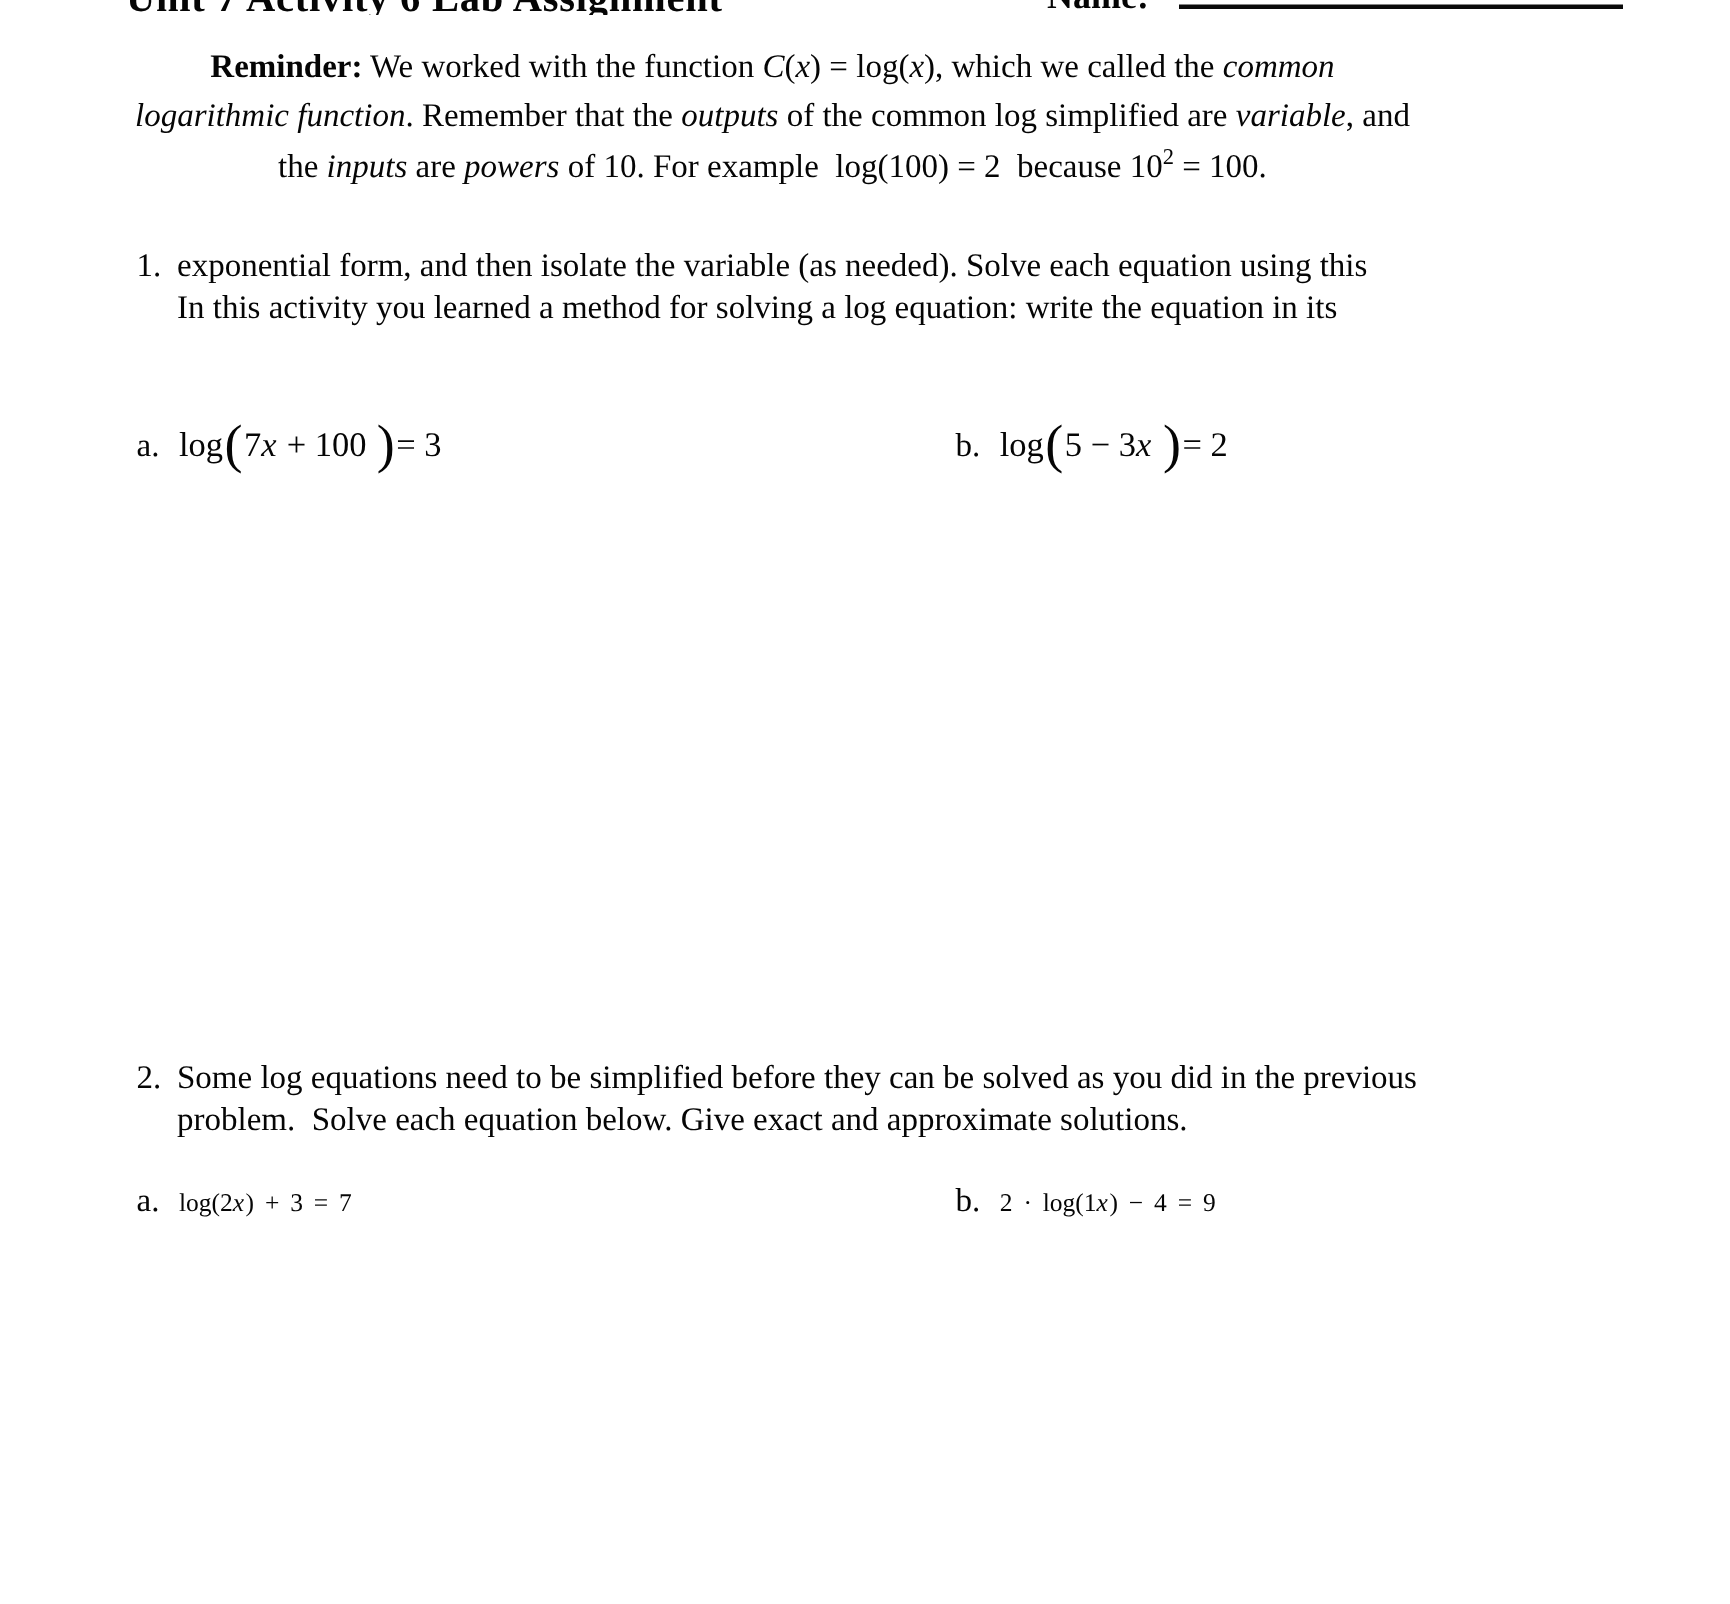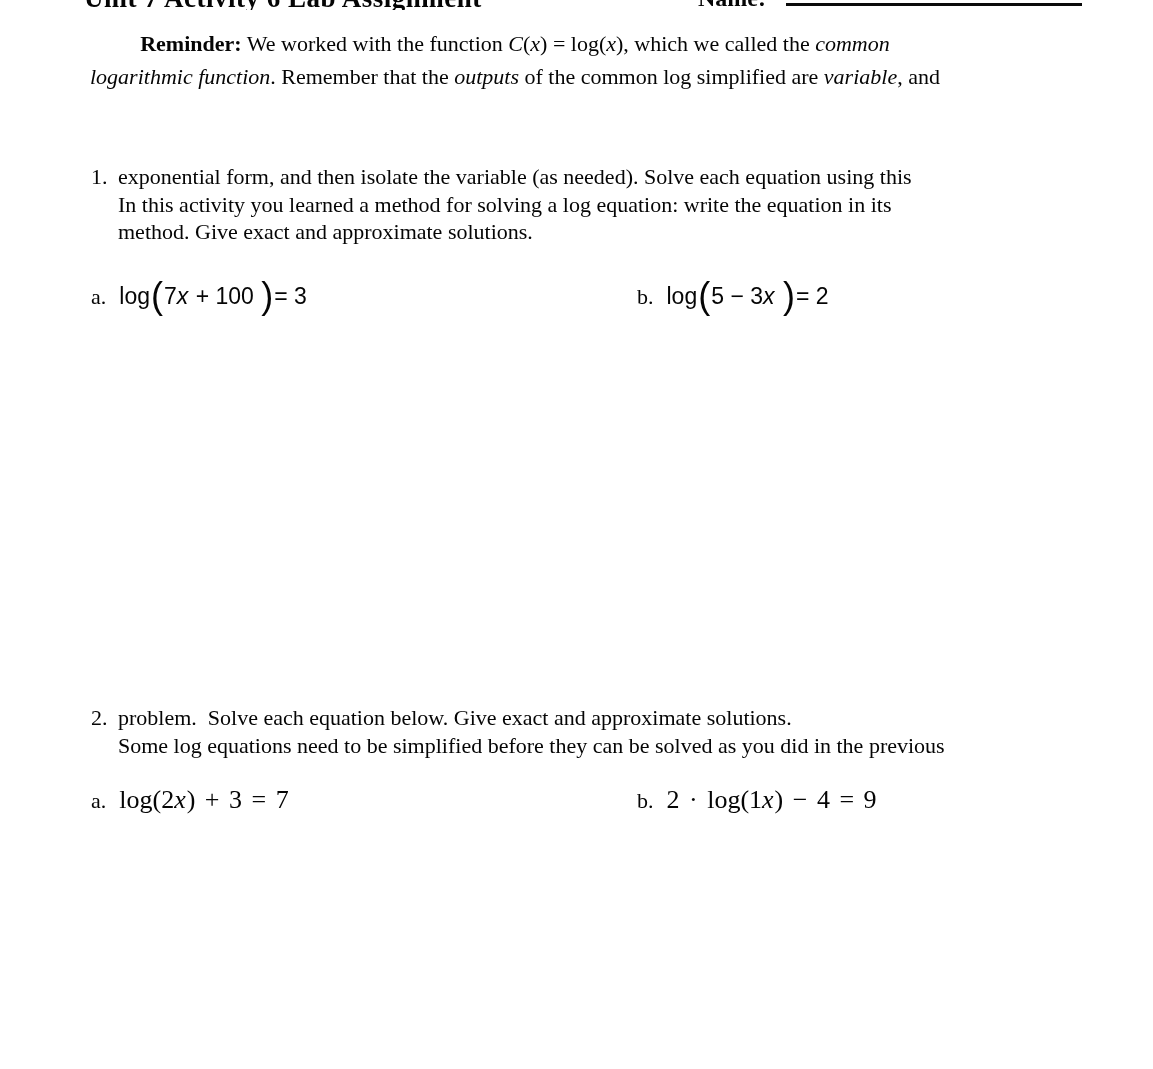--- a/index.html
+++ b/index.html
@@ -43,68 +43,68 @@
 
   
   .eq { position: absolute; white-space: nowrap; }
   .eq .plabel { font-size: 22px; margin-right: 13px; }
   .row-1 { top: 284px; }
   .row-2 { top: 787px; }
   .eq-a { left: 91px; }
   .eq-b { left: 637px; }
 
   
-  .f-sans { font-family: Liberation Sans, sans-serif; font-size: 23px; line-height: 23px; }
+  .f-sans { font-family: Liberation Serif, serif; font-size: 23px; line-height: 23px; }
   .f-sans .sfi { font-style: italic; padding-right: 1px; }
   .f-sans .bp {
     font-size: 36px; line-height: 23px; vertical-align: -4px;
     font-weight: 400; margin: 0 1px;
   }
   
-  .f-rm { font-family: "Liberation Serif", serif; font-size: 26px; line-height: 25px; word-spacing: 3px; }
+  .f-rm { font-family: "Liberation Serif", serif; font-size: 17px; line-height: 25px; word-spacing: 3px; }
   .f-rm .rmi { font-style: italic; padding-right: 1px; }
 </style>
 </head>
 <body>
 
 <div class="clip clip-title">
   <div class="clip-inner">Unit 7 Activity 6 Lab Assignment</div>
 </div>
 
 <div class="clip clip-name">
   <div class="clip-inner">Name:</div>
 </div>
 <div class="name-underline"></div>
 
 <div class="abs reminder">
   <div class="line"><span class="b">Reminder:</span><span> We worked with the function </span><span class="i">C</span><span>(</span><span class="i">x</span><span>) = log(</span><span class="i">x</span><span>), which we called the </span><span class="i">common</span></div>
   <div class="line"><span class="i">logarithmic function</span><span>. Remember that the </span><span class="i">outputs</span><span> of the common log simplified are </span><span class="i">variable</span><span>, and</span></div>
+  <div class="line"><span>the </span><span class="i">inputs</span><span> are </span><span class="i">powers</span><span> of 10. For example &nbsp;</span><span>log(100) = 2 &nbsp;because 10</span><span class="sup">2</span><span> = 100.</span></div>
 </div>
 
 <div class="problem problem-1">
   <span class="pnum">1.</span>
   <div class="plines">
     <div class="line">exponential form, and then isolate the variable (as needed). Solve each equation using this</div>
     <div class="line">In this activity you learned a method for solving a log equation: write the equation in its</div>
-    <div class="line">method. Give exact and approximate solutions.</div>
   </div>
 </div>
 
 <div class="eq row-1 eq-a">
   <span class="plabel">a.</span><span class="f-sans"><span>log</span><span class="bp">(</span><span>7</span><span class="sfi">x</span><span> + 100 </span><span class="bp">)</span><span>= 3</span></span>
 </div>
 <div class="eq row-1 eq-b">
   <span class="plabel">b.</span><span class="f-sans"><span>log</span><span class="bp">(</span><span>5 − 3</span><span class="sfi">x</span><span> </span><span class="bp">)</span><span>= 2</span></span>
 </div>
 
 <div class="problem problem-2">
   <span class="pnum">2.</span>
   <div class="plines">
+    <div class="line">Some log equations need to be simplified before they can be solved as you did in the previous</div>
     <div class="line">problem. &nbsp;Solve each equation below. Give exact and approximate solutions.</div>
-    <div class="line">Some log equations need to be simplified before they can be solved as you did in the previous</div>
   </div>
 </div>
 
 <div class="eq row-2 eq-a">
   <span class="plabel">a.</span><span class="f-rm"><span>log(2</span><span class="rmi">x</span><span>) + 3 = 7</span></span>
 </div>
 <div class="eq row-2 eq-b">
   <span class="plabel">b.</span><span class="f-rm"><span>2 · log(1</span><span class="rmi">x</span><span>) − 4 = 9</span></span>
 </div>
 

